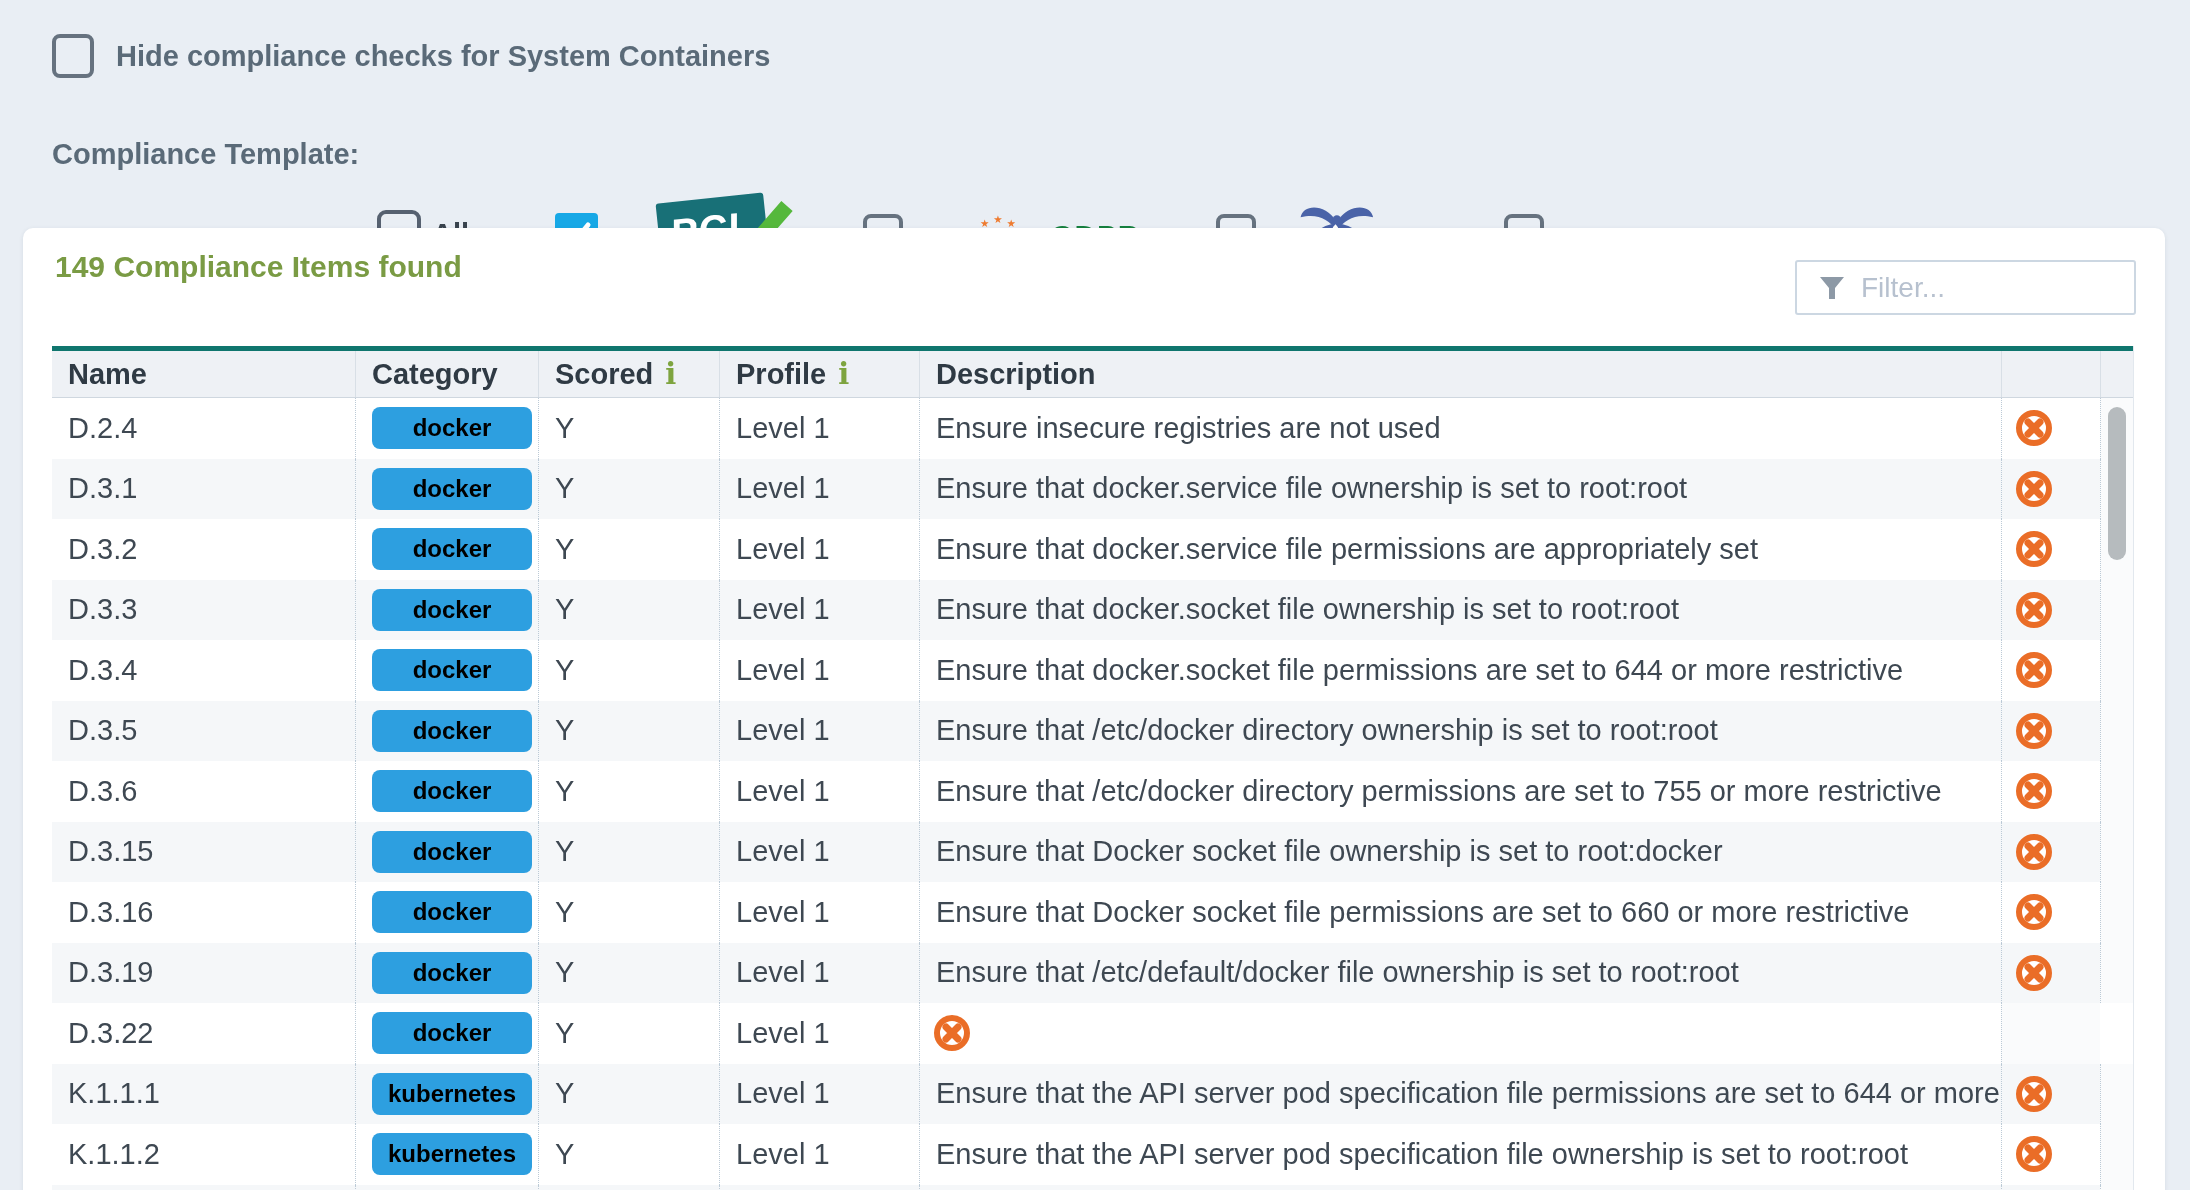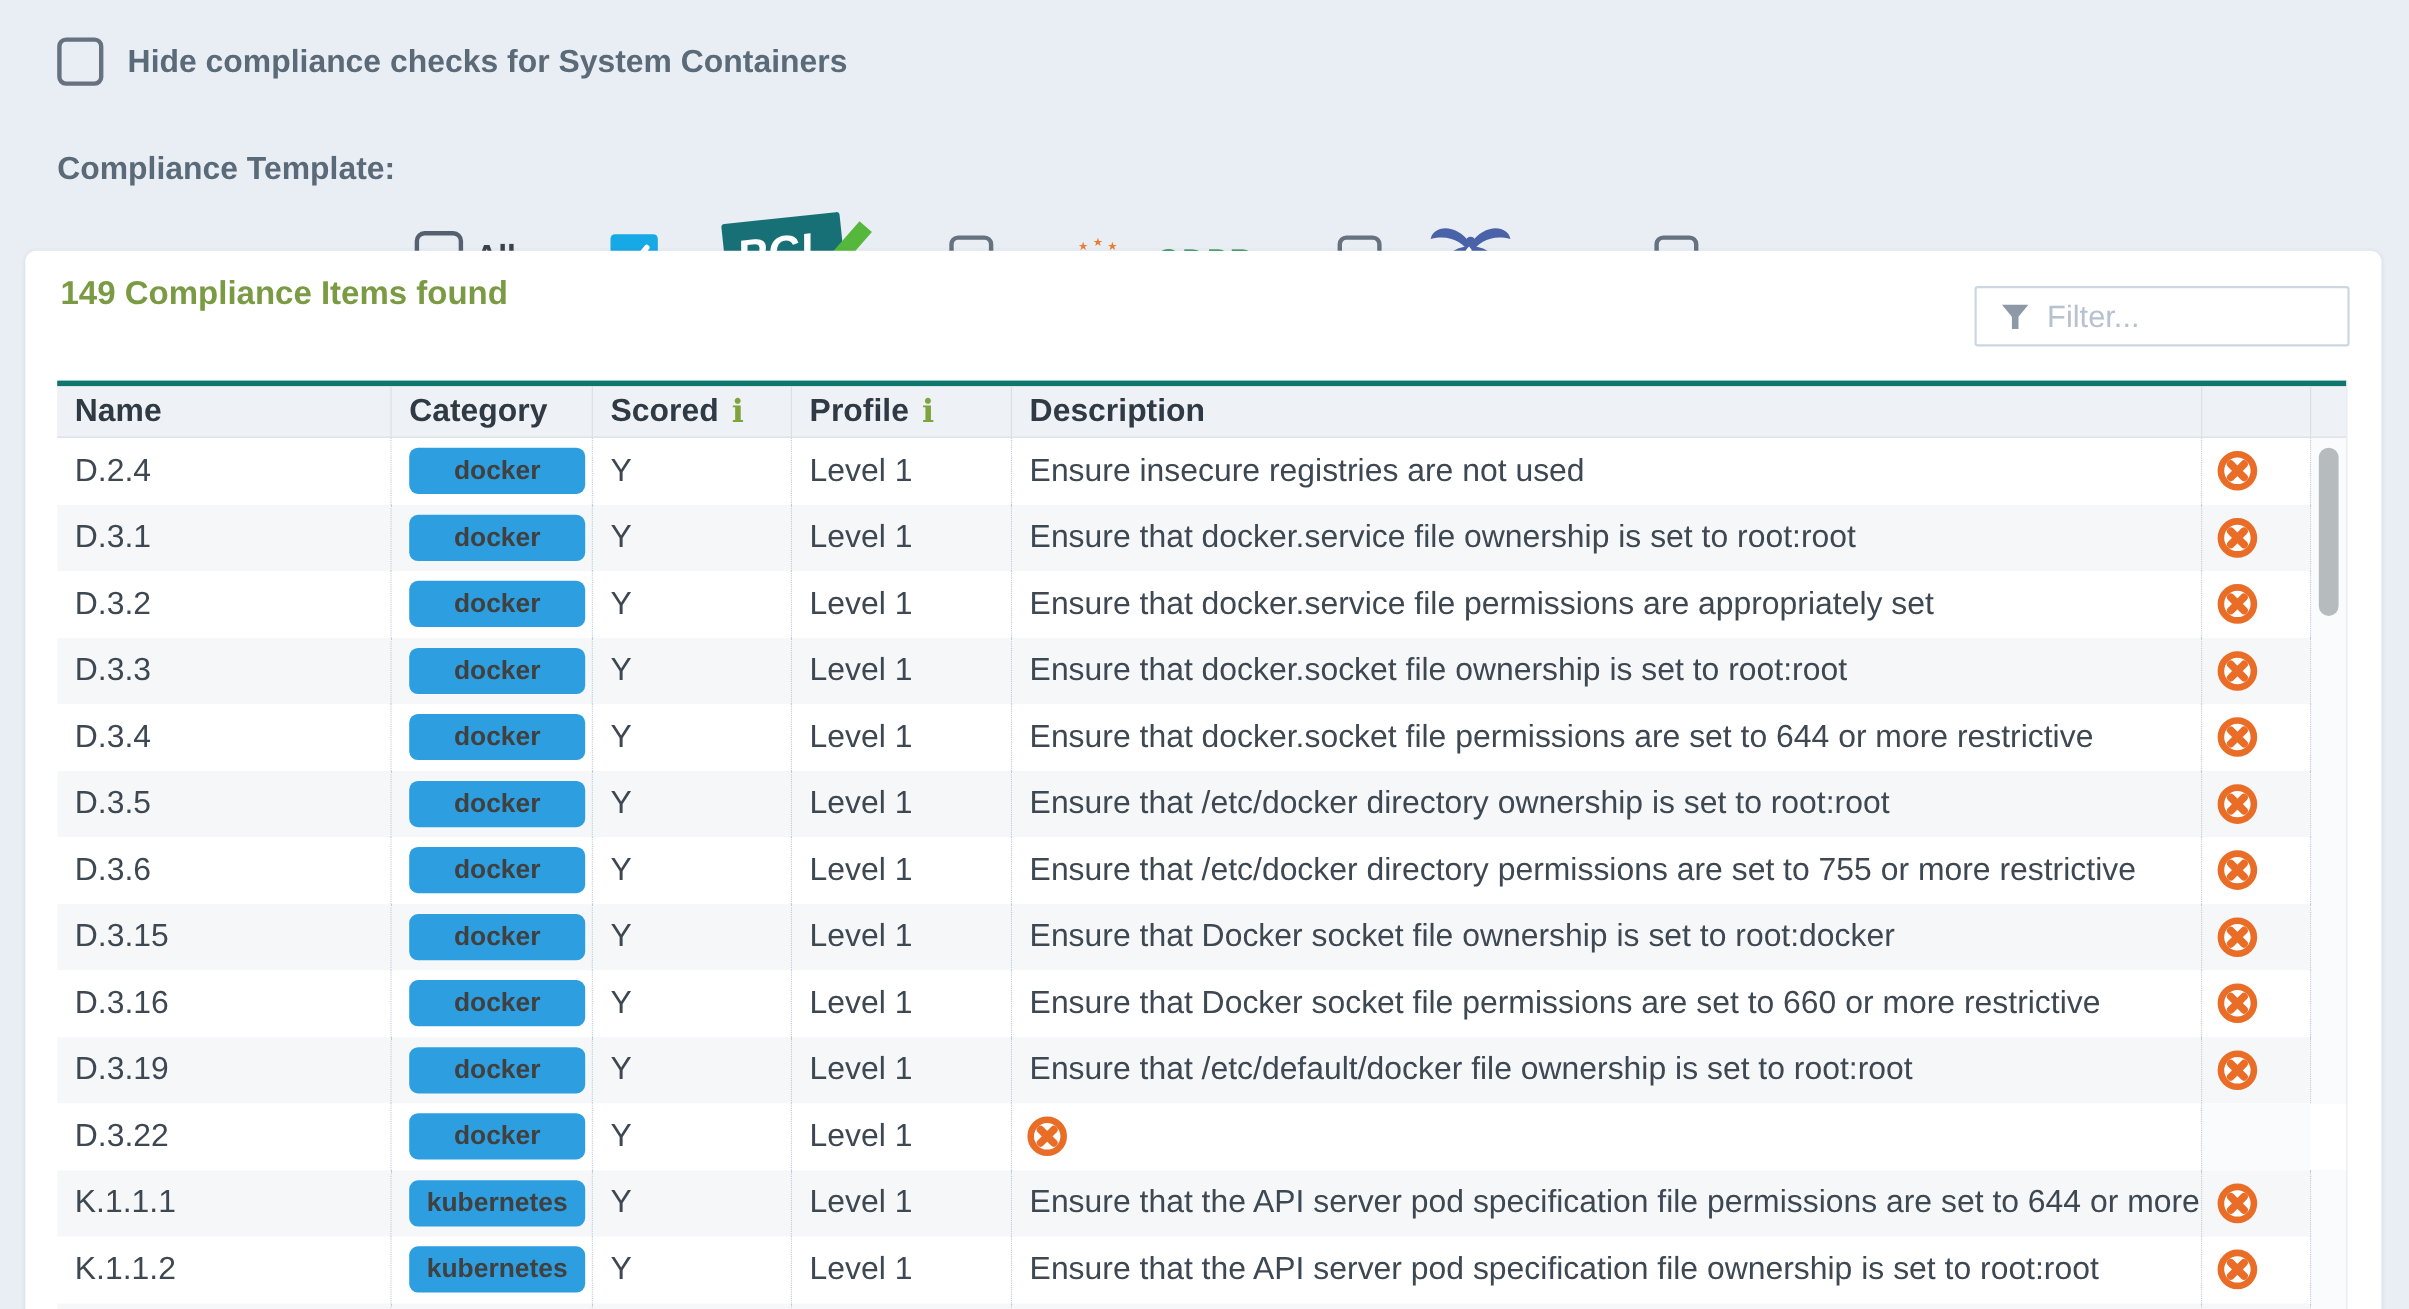--- a/index.html
+++ b/index.html
@@ -63,21 +63,21 @@
   .th{display:flex;align-items:center;padding-left:16px;font-size:29px;font-weight:bold;color:#2f3a44;border-left:1px solid #d8dfe6;box-sizing:border-box;overflow:hidden;}
   .th:first-child{border-left:none;}
   .info-i{font-family:"DejaVu Serif", serif;font-weight:bold;color:#7ea43f;margin-left:12px;font-size:29px;}
   .tbody{position:relative;height:868px;overflow:hidden;background:#fff;}
   .tr{height:60.5px;}
   .tr.even{background:#f5f7f9;}
   .td{display:flex;align-items:center;padding-left:16px;box-sizing:border-box;border-left:1px dotted #bccad6;font-size:29px;color:#3e4852;overflow:hidden;white-space:nowrap;}
   .td:first-child{border-left:none;}
   .td.cell-action{justify-content:flex-start;padding-left:13px;}
   .td.cell-scroll{padding-left:0;background:#fafbfc;}
-  .badge{width:160px;height:42px;border-radius:8px;background:#2d9fe0;color:#404040;font-size:24px;font-weight:bold;display:flex;align-items:center;justify-content:center;cursor:pointer;}
+  .badge{width:160px;height:42px;border-radius:8px;background:#2d9fe0;color:#000000;font-size:24px;font-weight:bold;display:flex;align-items:center;justify-content:center;cursor:pointer;}
   .remove-btn{width:38px;height:38px;cursor:pointer;display:flex;}
   .scroll-thumb{position:absolute;left:2056px;top:9px;width:18px;height:153px;background:#b6bbbe;border-radius:9px;cursor:pointer;}
   .table-right-edge{position:absolute;right:-1px;top:0;height:845px;width:1px;background:#e2e8ee;}
 </style>
 </head>
 <body>
 
 <div class="topbar">
 
   <div class="hide-row">

